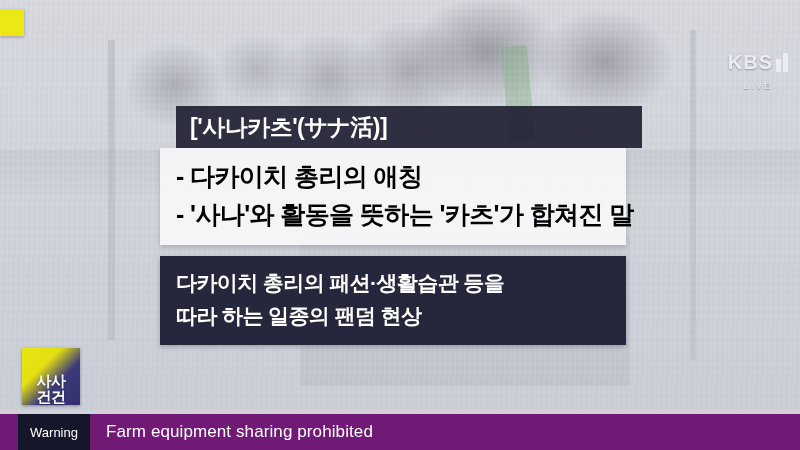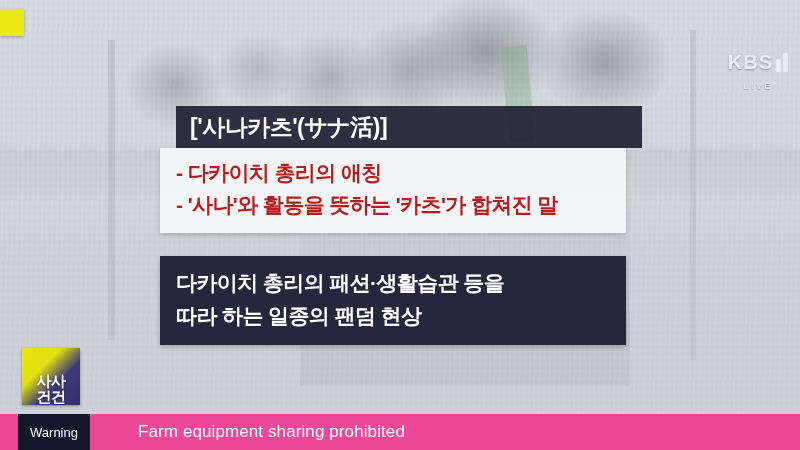--- a/index.html
+++ b/index.html
@@ -154,22 +154,22 @@
   .caption-body {
     position: absolute;
     left: 160px; top: 148px;
     width: 466px;
     background: rgba(247,248,250,.90);
     padding: 9px 0 12px 16px;
     box-sizing: border-box;
     box-shadow: 0 2px 5px rgba(0,0,0,.18);
   }
   .caption-line {
-    color: #b91c1c;
-    font-size: 21px;
+    color: #000000;
+    font-size: 25px;
     font-weight: bold;
     letter-spacing: -0.6px;
     line-height: 1.52;
     white-space: nowrap;
   }
 
   
   .caption-sub {
     position: absolute;
     left: 160px; top: 256px;
@@ -208,21 +208,21 @@
     letter-spacing: -0.5px;
     line-height: 1.05;
     text-shadow: 0 1px 2px rgba(0,0,0,.35);
   }
 
   
   .ticker {
     position: absolute;
     left: 0; bottom: 0;
     width: 800px; height: 36px;
-    background: #ec4899;
+    background: #701a75;
     display: flex;
     align-items: stretch;
   }
   .ticker-top {
     position: absolute;
     left: 0; bottom: 36px;
     width: 800px; height: 4px;
     background: rgba(210,212,220,.75);
   }
   .ticker-badge {
@@ -241,21 +241,20 @@
   .ticker-msg {
     display: flex;
     align-items: center;
     padding-left: 16px;
   }
   .ticker-msg span {
     color: #ffffff;
     font-size: 17px;
     font-weight: normal;
     letter-spacing: .1px;
-    margin-left: 32px;
   }
 </style>
 </head>
 <body>
 
 <div id="screen">
 
   <div class="photo"></div>
   <div class="bar-rail"></div>
   <div class="podium"></div>

